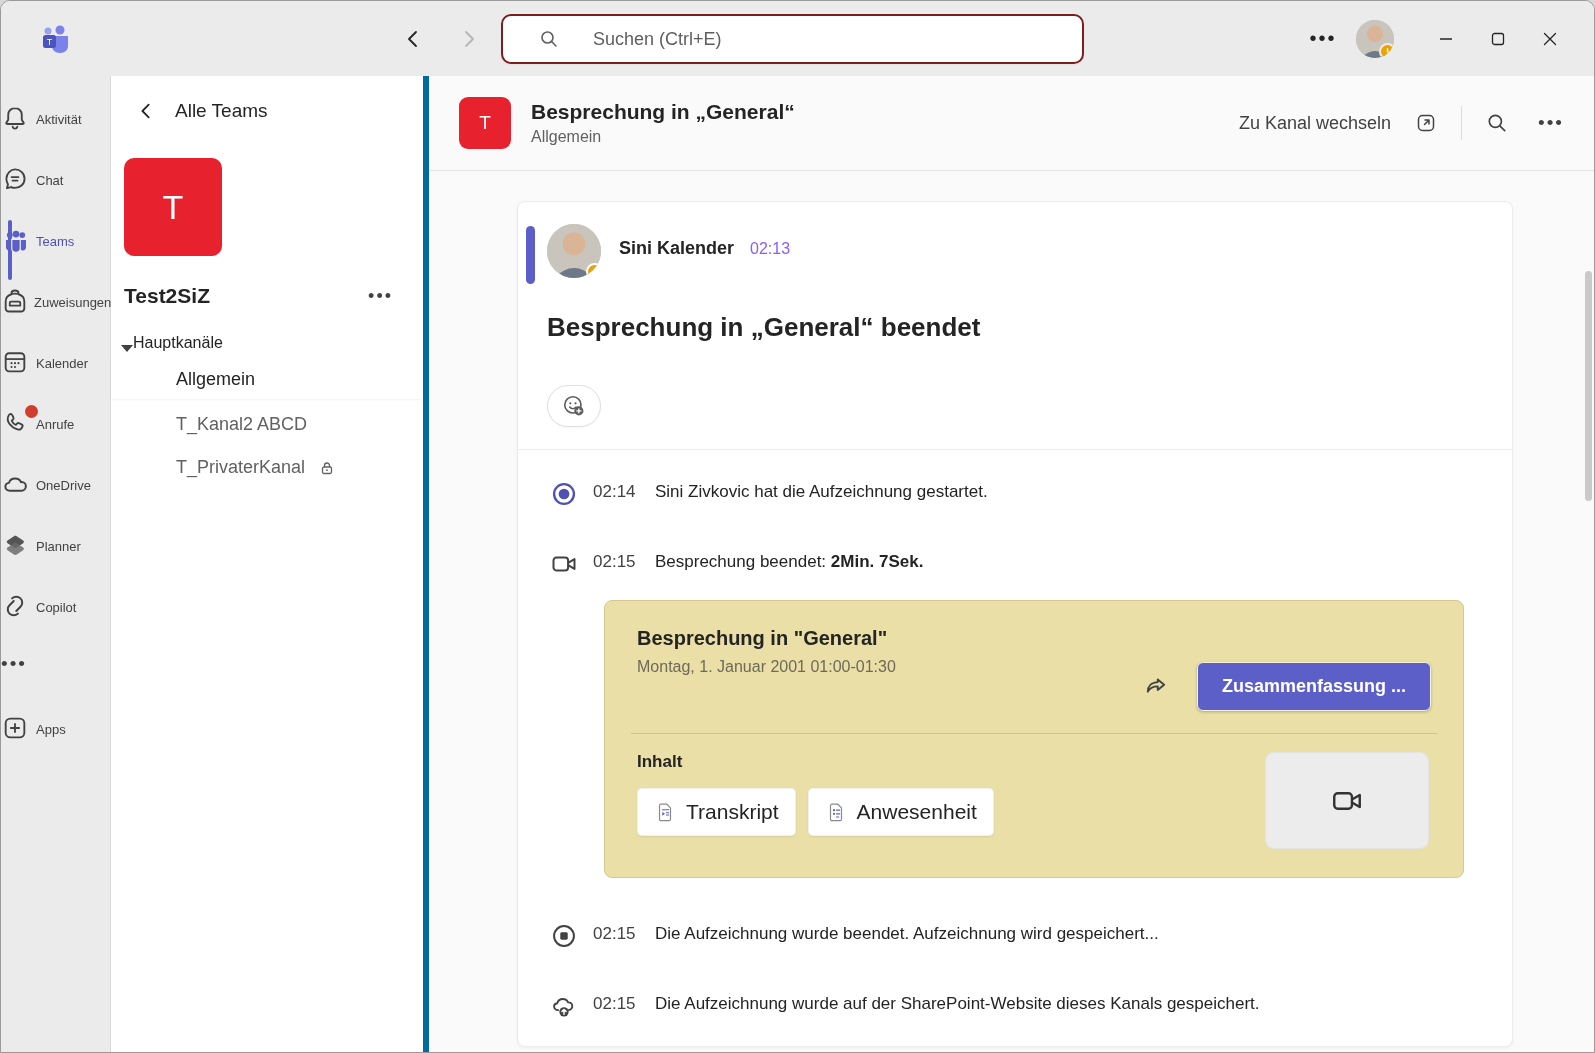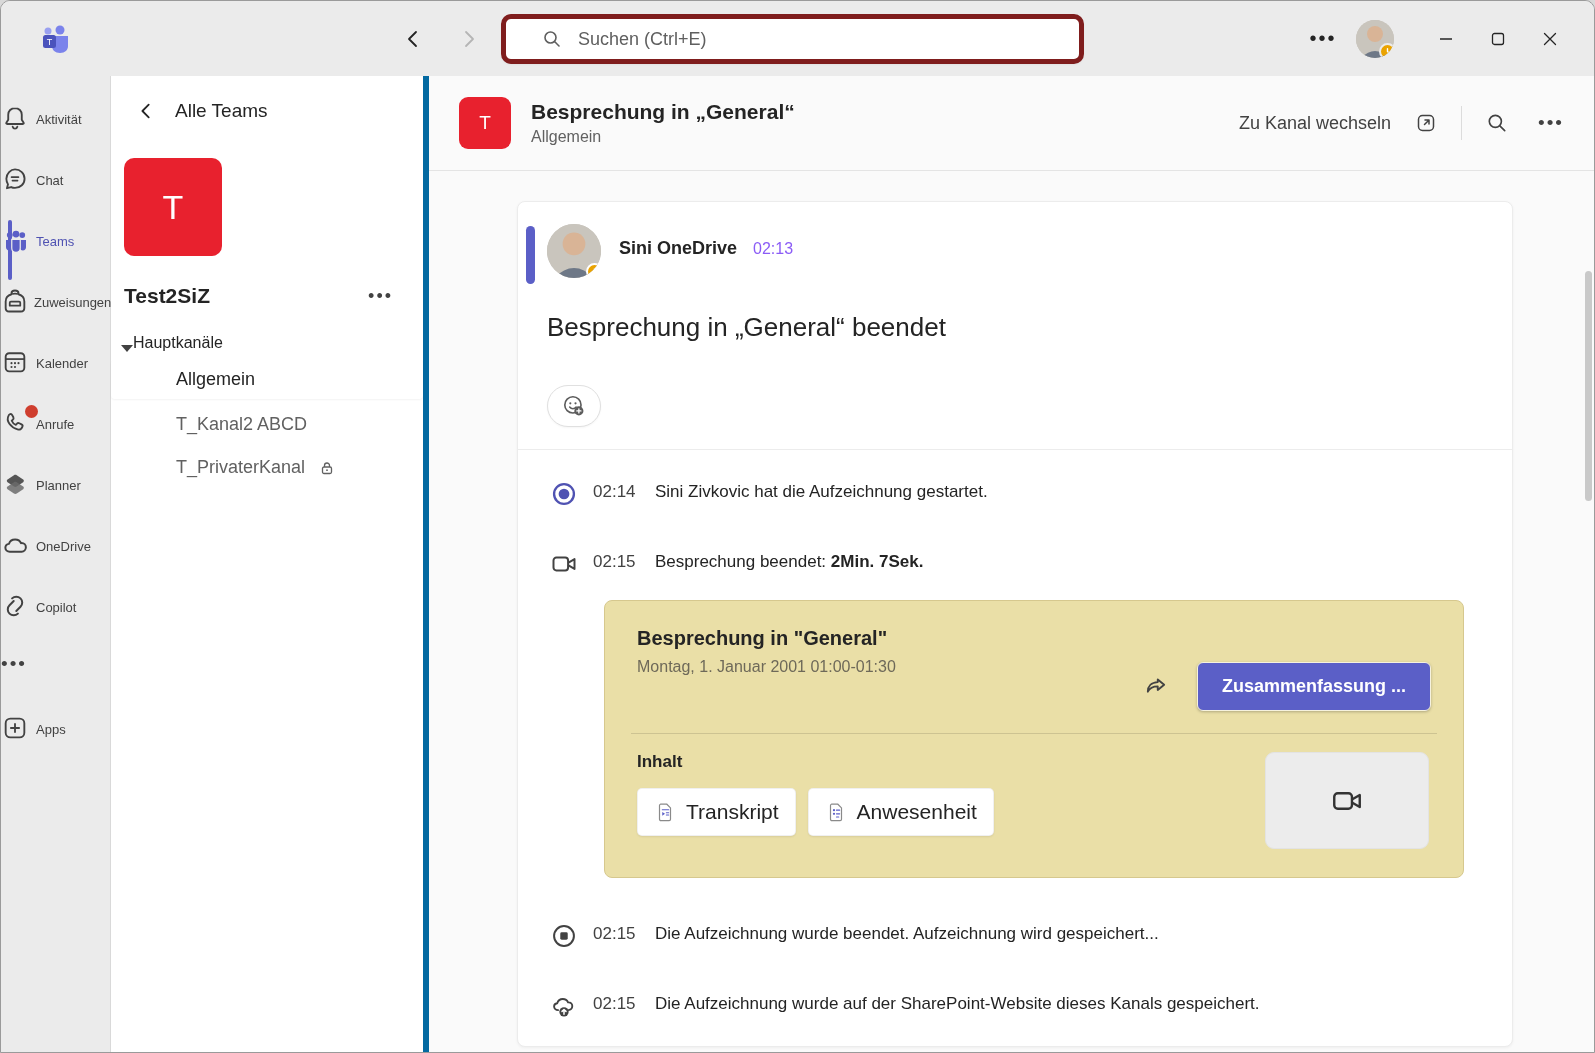--- a/index.html
+++ b/index.html
@@ -4,21 +4,21 @@
 <style>
   * { margin:0; padding:0; box-sizing:border-box; }
   html,body { width:1595px; height:1053px; background:#d8d8d8; font-family:"Liberation Sans","DejaVu Sans",sans-serif; overflow:hidden; }
   .window { width:1595px; height:1053px; background:#ebebeb; border:1px solid #9a9a9a; border-radius:10px 10px 0 0; overflow:hidden; display:flex; flex-direction:column; }
 
   
   .titlebar { height:75px; flex:0 0 75px; display:flex; align-items:center; position:relative; background:#ebebeb; }
   .app-logo { width:44px; height:44px; margin-left:32px; display:flex; align-items:center; justify-content:center; }
   .nav-arrows { position:absolute; left:398px; display:flex; gap:28px; align-items:center; }
   .nav-btn { width:28px; height:28px; display:flex; align-items:center; justify-content:center; cursor:pointer; }
-  .searchbox { position:absolute; left:500px; top:13px; width:583px; height:50px; background:#ffffff; border:5px solid #7f1d1d; border-radius:10px; display:flex; align-items:center; padding-left:36px; box-shadow:0 1px 2px rgba(0,0,0,.04); }
+  .searchbox { position:absolute; left:500px; top:13px; width:583px; height:50px; background:#ffffff; border:2px solid #7f1d1d; border-radius:10px; display:flex; align-items:center; padding-left:36px; box-shadow:0 1px 2px rgba(0,0,0,.04);gap:18px; }
   .searchbox .ph { color:#5f5f5f; font-size:18px; margin-left:16px; }
   .tb-right { position:absolute; right:18px; display:flex; align-items:center; gap:10px; }
   .tb-dots { width:46px; text-align:center; color:#242424; font-size:20px; letter-spacing:2px; cursor:pointer; }
   .avatar { position:relative; width:38px; height:38px; border-radius:50%; background:#c6c2ba; overflow:hidden; flex:0 0 auto; }
   .avatar svg { display:block; }
   .presence { position:absolute; right:-2px; bottom:-2px; width:17px; height:17px; border-radius:50%; background:#eaa300; border:2px solid #ebebeb; display:flex; align-items:center; justify-content:center; }
   .win-ctrls { display:flex; margin-left:16px; }
   .win-btn { width:52px; height:48px; display:flex; align-items:center; justify-content:center; cursor:pointer; color:#242424; }
 
   
@@ -65,21 +65,21 @@
   
   .scrollzone { flex:1; overflow:hidden; position:relative; }
   .thread-card { position:absolute; left:88px; top:30px; width:996px; background:#ffffff; border:1px solid #ececec; border-radius:8px; box-shadow:0 1px 3px rgba(0,0,0,.05); padding-bottom:26px; }
   .msg-head { display:flex; align-items:flex-start; padding:22px 28px 0 8px; }
   .accent-bar { width:9px; height:58px; border-radius:5px; background:#5b5fc7; margin-top:2px; }
   .msg-avatar { position:relative; width:54px; height:54px; border-radius:50%; background:#c6c2ba; overflow:hidden; margin-left:12px; flex:0 0 auto; }
   .msg-avatar .presence { border-color:#ffffff; }
   .msg-meta { display:flex; align-items:baseline; gap:16px; margin:14px 0 0 18px; }
   .msg-author { font-size:18px; font-weight:700; color:#242424; }
   .msg-time { font-size:16px; color:#8b5cf6; }
-  .msg-title { font-size:26px; font-weight:400; color:#242424; margin:28px 0 0 29px; }
+  .msg-title { font-size:26px; font-weight:700; color:#242424; margin:28px 0 0 29px; }
   .react-btn { width:54px; height:42px; margin:42px 0 0 29px; border:1px solid #e0e0e0; border-radius:21px; background:#fff; display:flex; align-items:center; justify-content:center; cursor:pointer; box-shadow:0 1px 2px rgba(0,0,0,.04); }
   .head-divider { border-bottom:1px solid #ececec; margin-top:22px; }
 
   .event-row { display:flex; align-items:flex-start; padding:0 28px 0 31px; margin-top:32px; }
   .event-icon { width:30px; flex:0 0 30px; display:flex; justify-content:center; margin-top:-2px; }
   .event-time { width:50px; flex:0 0 50px; margin-left:14px; font-size:17px; color:#424242; }
   .event-text { margin-left:12px; font-size:17px; color:#242424; }
   .event-text b { font-weight:700; }
 
   
@@ -240,35 +240,35 @@
           <svg width="28" height="28" viewBox="0 0 24 24">
               <path d="M7.5 4.5c.8-.4 1.7-.1 2.1.7l1 1.9c.3.7.2 1.5-.4 2l-1 1c.5 1.3 2.2 3 3.5 3.5l1-1c.5-.6 1.3-.7 2-.4l1.9 1c.8.4 1.1 1.3.7 2.1-.7 1.6-2.4 2.7-4.1 2.2-2.6-.7-5.2-2.3-7-4.8-1.6-2.3-1.8-5-.7-7 .2-.5.6-1 1-1.2z" fill="none" stroke="#424242" stroke-width="1.6" stroke-linejoin="round"></path>
             </svg>
           <span class="badge-dot"></span>
         </span>
         <span class="lbl">Anrufe</span>
       </div>
 
       <div class="rail-item">
         <span class="rail-icon">
+            <svg width="30" height="30" viewBox="0 0 24 24">
+              <path d="M7 16.5c-2 0-3.5-1.3-3.5-3.1 0-1.6 1.2-2.9 2.9-3.1C6.9 8.2 8.9 6.7 11.3 6.7c2.2 0 4 1.2 4.7 3 .2 0 .3-.1.5-.1 1.9 0 3.4 1.5 3.4 3.4s-1.5 3.5-3.4 3.5z" fill="none" stroke="#424242" stroke-width="1.6" stroke-linejoin="round"></path>
+            </svg>
+          </span>
+        <span class="lbl">OneDrive</span>
+      </div>
+
+      <div class="rail-item">
+        <span class="rail-icon">
             <svg width="28" height="28" viewBox="0 0 24 24">
               <path d="M13.5 4.5 19 8.2c.8.6.8 1.7 0 2.3l-5.5 3.7c-.7.5-1.7.5-2.4 0L5.6 10.5c-.8-.6-.8-1.7 0-2.3l5.5-3.7c.7-.5 1.7-.5 2.4 0z" fill="#555555"></path>
               <path d="M13.5 10.5 19 14.2c.8.6.8 1.7 0 2.3l-5.5 3.7c-.7.5-1.7.5-2.4 0l-5.5-3.7c-.8-.6-.8-1.7 0-2.3l5.5-3.7c.7-.5 1.7-.5 2.4 0z" fill="#6b6b6b" opacity="0.85"></path>
             </svg>
           </span>
         <span class="lbl">Planner</span>
-      </div>
-
-      <div class="rail-item">
-        <span class="rail-icon">
-            <svg width="30" height="30" viewBox="0 0 24 24">
-              <path d="M7 16.5c-2 0-3.5-1.3-3.5-3.1 0-1.6 1.2-2.9 2.9-3.1C6.9 8.2 8.9 6.7 11.3 6.7c2.2 0 4 1.2 4.7 3 .2 0 .3-.1.5-.1 1.9 0 3.4 1.5 3.4 3.4s-1.5 3.5-3.4 3.5z" fill="none" stroke="#424242" stroke-width="1.6" stroke-linejoin="round"></path>
-            </svg>
-          </span>
-        <span class="lbl">OneDrive</span>
       </div>
 
       <div class="rail-item">
         <span class="rail-icon">
             <svg width="28" height="28" viewBox="0 0 24 24">
               <path d="M9.5 5.5c2-2 5.2-2 7.2 0s2 5.2 0 7.2l-3.6 3.6" fill="none" stroke="#424242" stroke-width="1.7" stroke-linecap="round"></path>
               <path d="M14.5 18.5c-2 2-5.2 2-7.2 0s-2-5.2 0-7.2l3.6-3.6" fill="none" stroke="#424242" stroke-width="1.7" stroke-linecap="round"></path>
             </svg>
           </span>
         <span class="lbl">Copilot</span>
@@ -369,21 +369,21 @@
                 <circle cx="19" cy="14" r="8" fill="#d9b496"></circle>
                 <path d="M5 38 Q19 24 33 38 Z" fill="#6e7887"></path>
               </svg>
               <span class="presence">
                 <svg width="9" height="9" viewBox="0 0 10 10">
                     <path d="M5 2 V5 L7 7" stroke="#ffffff" stroke-width="1.6" fill="none" stroke-linecap="round"></path>
                   </svg>
               </span>
             </div>
             <div class="msg-meta">
-              <span class="msg-author">Sini OneDrive</span>
+              <span class="msg-author">Sini Kalender</span>
               <span class="msg-time">02:13</span>
             </div>
           </div>
 
           <div class="msg-title">Besprechung in „General“ beendet</div>
 
           <div class="react-btn">
             <svg width="26" height="26" viewBox="0 0 24 24">
               <circle cx="11" cy="11" r="7.5" fill="none" stroke="#5c5c5c" stroke-width="1.5"></circle>
               <circle cx="8.6" cy="9.5" r="1" fill="#5c5c5c"></circle>

